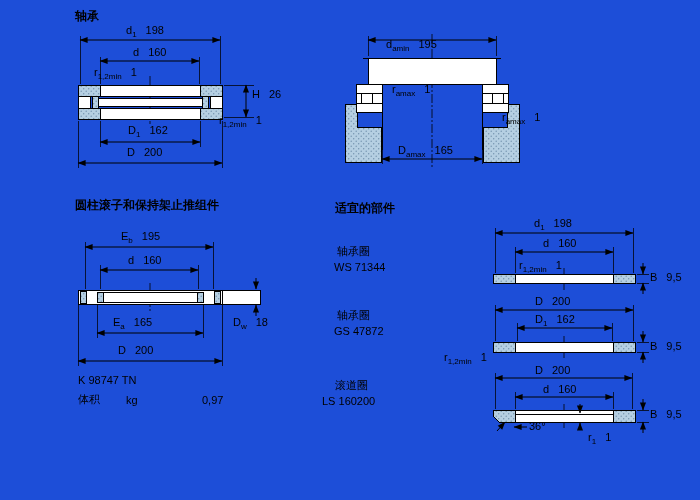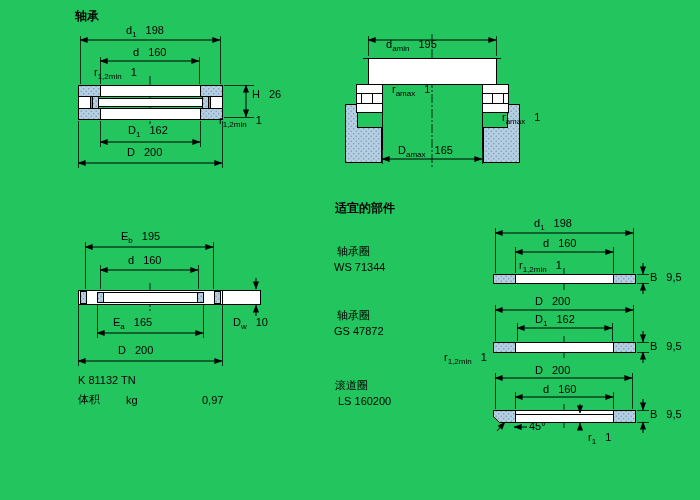--- a/index.html
+++ b/index.html
@@ -1,16 +1,16 @@
 <!DOCTYPE html>
 <html><head>
 <meta charset="utf-8">
 <style>
   html,body{margin:0;padding:0;background:#fff}
-  #stage{position:relative;width:700px;height:500px;background:#22c55e;outline:1px solid #999;
+  #stage{position:relative;width:700px;height:500px;background:#1d4ed8;outline:1px solid #999;
          font-family:"Liberation Sans",sans-serif;color:#000;overflow:hidden}
   #linework{position:absolute;left:0;top:0}
   .lbl{position:absolute;white-space:nowrap;font-size:11px;line-height:13px}
   .lbl .sb{font-size:8px}
   .lbl .vl{margin-left:9px}
   .ttl{font-weight:bold;font-size:12px}
   .w{fill:#fff;stroke:#000;stroke-width:1;shape-rendering:crispEdges}
   .h{fill:url(#ht);stroke:#000;stroke-width:1;shape-rendering:crispEdges}
   .s{stroke:#000;stroke-width:1;shape-rendering:crispEdges}
   .d{stroke:#000;stroke-width:1}
@@ -180,48 +180,49 @@
   <span class="lbl" style="left:252px;top:88px"><span>H</span><sub class="sb"></sub><span class="vl">26</span></span>
   <span class="lbl" style="left:219px;top:114px"><span>r</span><sub class="sb">1,2min</sub><span class="vl">1</span></span>
   <span class="lbl" style="left:128px;top:124px"><span>D</span><sub class="sb">1</sub><span class="vl">162</span></span>
   <span class="lbl" style="left:127px;top:146px"><span>D</span><sub class="sb"></sub><span class="vl">200</span></span>
 
   <span class="lbl" style="left:386px;top:38px"><span>d</span><sub class="sb">amin</sub><span class="vl">195</span></span>
   <span class="lbl" style="left:392px;top:83px"><span>r</span><sub class="sb">amax</sub><span class="vl">1</span></span>
   <span class="lbl" style="left:502px;top:111px"><span>r</span><sub class="sb">amax</sub><span class="vl">1</span></span>
   <span class="lbl" style="left:398px;top:144px"><span>D</span><sub class="sb">amax</sub><span class="vl">165</span></span>
 
+  <span class="lbl ttl" style="left:75px;top:199px">圆柱滚子和保持架止推组件</span>
   <span class="lbl" style="left:121px;top:230px"><span>E</span><sub class="sb">b</sub><span class="vl">195</span></span>
   <span class="lbl" style="left:128px;top:254px"><span>d</span><sub class="sb"></sub><span class="vl">160</span></span>
   <span class="lbl" style="left:113px;top:316px"><span>E</span><sub class="sb">a</sub><span class="vl">165</span></span>
   <span class="lbl" style="left:118px;top:344px"><span>D</span><sub class="sb"></sub><span class="vl">200</span></span>
-  <span class="lbl" style="left:233px;top:316px"><span>D</span><sub class="sb">w</sub><span class="vl">10</span></span>
-
-  <span class="lbl" style="left:78px;top:374px">K 81132 TN</span>
+  <span class="lbl" style="left:233px;top:316px"><span>D</span><sub class="sb">w</sub><span class="vl">18</span></span>
+
+  <span class="lbl" style="left:78px;top:374px">K 98747 TN</span>
   <span class="lbl" style="left:78px;top:393px">体积</span>
   <span class="lbl" style="left:126px;top:394px">kg</span>
   <span class="lbl" style="left:202px;top:394px">0,97</span>
 
   <span class="lbl ttl" style="left:335px;top:202px">适宜的部件</span>
   <span class="lbl" style="left:337px;top:245px">轴承圈</span>
   <span class="lbl" style="left:334px;top:261px">WS 71344</span>
   <span class="lbl" style="left:337px;top:309px">轴承圈</span>
   <span class="lbl" style="left:334px;top:325px">GS 47872</span>
   <span class="lbl" style="left:335px;top:379px">滚道圈</span>
-  <span class="lbl" style="left:338px;top:395px">LS 160200</span>
+  <span class="lbl" style="left:322px;top:395px">LS 160200</span>
 
   <span class="lbl" style="left:534px;top:217px"><span>d</span><sub class="sb">1</sub><span class="vl">198</span></span>
   <span class="lbl" style="left:543px;top:237px"><span>d</span><sub class="sb"></sub><span class="vl">160</span></span>
   <span class="lbl" style="left:519px;top:259px"><span>r</span><sub class="sb">1,2min</sub><span class="vl">1</span></span>
   <span class="lbl" style="left:650px;top:271px"><span>B</span><sub class="sb"></sub><span class="vl">9,5</span></span>
 
   <span class="lbl" style="left:535px;top:295px"><span>D</span><sub class="sb"></sub><span class="vl">200</span></span>
   <span class="lbl" style="left:535px;top:313px"><span>D</span><sub class="sb">1</sub><span class="vl">162</span></span>
   <span class="lbl" style="left:444px;top:351px"><span>r</span><sub class="sb">1,2min</sub><span class="vl">1</span></span>
   <span class="lbl" style="left:650px;top:340px"><span>B</span><sub class="sb"></sub><span class="vl">9,5</span></span>
 
   <span class="lbl" style="left:535px;top:364px"><span>D</span><sub class="sb"></sub><span class="vl">200</span></span>
   <span class="lbl" style="left:543px;top:383px"><span>d</span><sub class="sb"></sub><span class="vl">160</span></span>
-  <span class="lbl" style="left:529px;top:420px">45°</span>
+  <span class="lbl" style="left:529px;top:420px">36°</span>
   <span class="lbl" style="left:588px;top:431px"><span>r</span><sub class="sb">1</sub><span class="vl">1</span></span>
   <span class="lbl" style="left:650px;top:408px"><span>B</span><sub class="sb"></sub><span class="vl">9,5</span></span>
 
 </div>
 
 </body></html>

